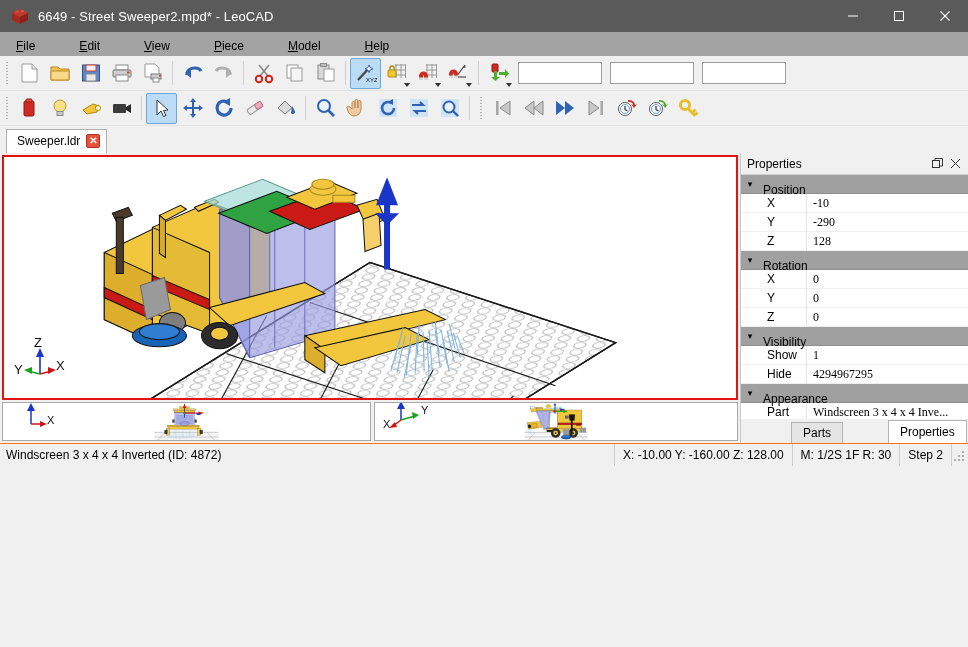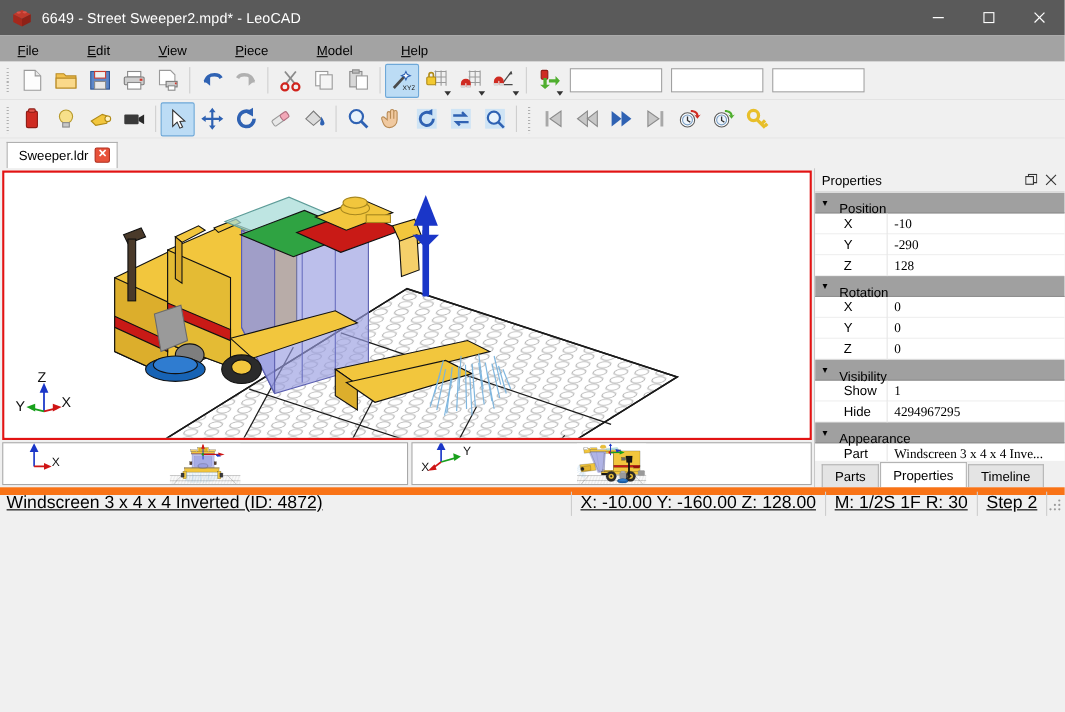--- a/index.html
+++ b/index.html
@@ -76,26 +76,26 @@
   .prow.group { background:#a0a0a0; color:#000; font-weight:normal; border-bottom:1px solid #8f8f8f;}
   .prow.group .chev { width:18px; text-align:center; font-size:9px; }
   .prow.group .gname { padding-left:4px;margin-top:12px; }
   .pkey { width:66px; flex:0 0 66px; padding-left:26px; border-right:1px solid #e6e6e6; height:19px; line-height:19px;
           white-space:nowrap; overflow:hidden;}
   .pval { flex:1 1 auto; padding-left:6px; white-space:nowrap; overflow:hidden; text-overflow:ellipsis; display:flex; align-items:center; gap:6px;font-family:Liberation Serif, serif;}
   .swatch { width:22px; height:13px; border:1px solid #bdbdbd; flex:0 0 22px; }
 
   .dock-tabs { height:24px; flex:0 0 24px; display:flex; align-items:flex-end; background:#f0f0f0; padding-left:6px; gap:1px;}
   .dtab { height:21px; padding:0 11px; display:flex; align-items:center; font-size:12px;
-          background:#e4e4e4; border:1px solid #b4b4b4; border-bottom:none; }
+          background:#e4e4e4; border:1px solid #b4b4b4; border-bottom:none;margin-left:44px; }
   .dtab.active { background:#fff; height:23px; }
 
   
   .statusbar { height:22px; flex:0 0 22px; display:flex; align-items:center;
-               background:#f0f0f0; border-top:7px solid #f97316; font-size:16px;text-decoration:underline; }
+               background:#f0f0f0; border-top:1px solid #f97316; font-size:12px; }
   .status-left { padding-left:6px; flex:1 1 auto; border-right:1px solid #cdcdcd; height:22px; line-height:22px;}
   .status-cell { padding:0 8px; height:22px; line-height:22px; border-right:1px solid #cdcdcd; white-space:nowrap;}
   .status-grip { width:16px; height:22px; position:relative; }
 
   svg { display:block; }
 </style>
 </head>
 <body>
 
 <div id="app">

